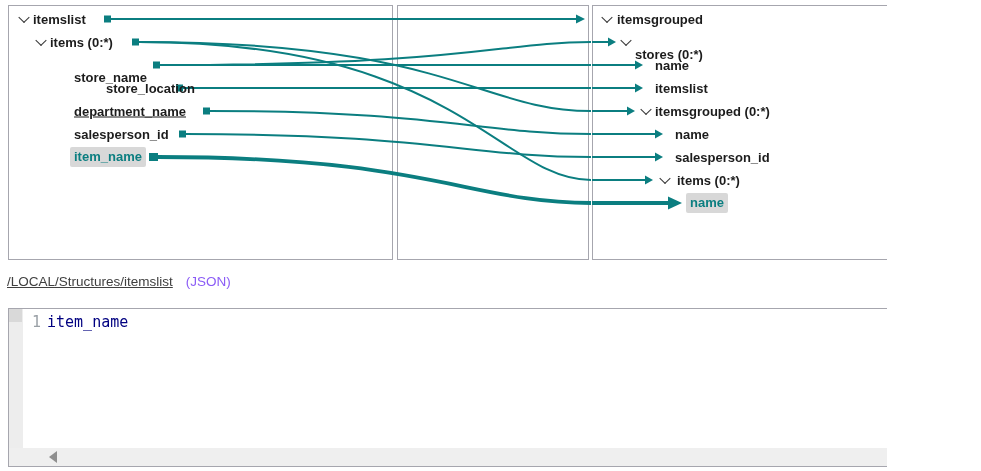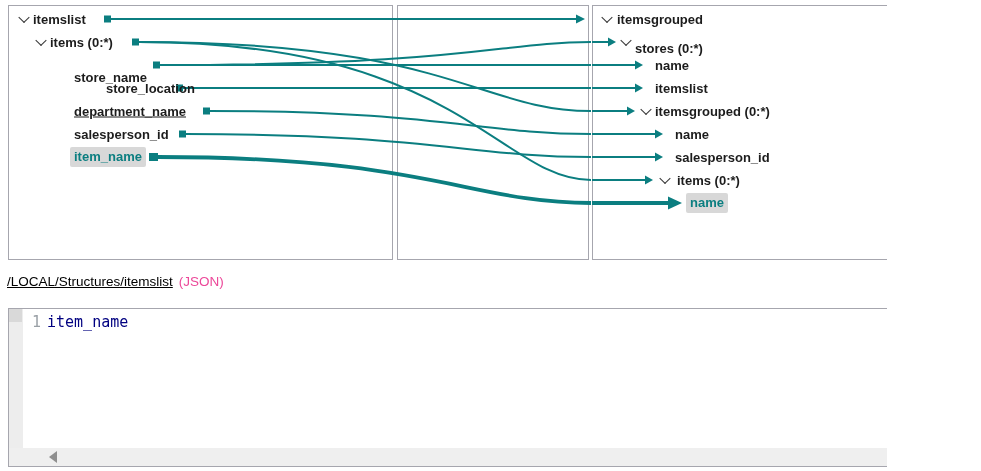--- a/index.html
+++ b/index.html
@@ -11,22 +11,22 @@
   #panel-mid{left:397px;width:190px;}
   #panel-right{left:592px;width:383px;}
   svg.overlay{position:absolute;left:0;top:0;pointer-events:none;}
   .lbl{position:absolute;font-weight:bold;font-size:13px;color:#1c1c1c;
        white-space:nowrap;transform:translateY(-50%);line-height:17px;}
   .hl{background:#d8d8d8;color:#0b7e80;padding:1px 4px 2px 4px;border-radius:2px;}
   .chev{position:absolute;width:7px;height:7px;
         border-right:1.8px solid #343434;border-bottom:1.8px solid #343434;
         transform:translate(-50%,-70%) rotate(45deg);}
   .pathrow{position:absolute;top:273px;height:17px;font-size:13.5px;line-height:17px;}
-  .pathlink{color:#000000;text-decoration:underline;cursor:pointer;}
-  .fmt{color:#ec4899;margin-left:6px;}
+  .pathlink{color:#404040;text-decoration:underline;cursor:pointer;}
+  .fmt{color:#8b5cf6;margin-left:13px;}
   #editor{position:absolute;left:8px;top:308px;width:964px;height:157px;
           border:1px solid #a6a6ae;background:#ffffff;}
   #gutter{position:absolute;left:0;top:0;width:14px;height:139px;background:#ededed;}
   #gutter-cap{position:absolute;left:0;top:0;width:13px;height:13px;background:#d9d9d9;}
   #lineno{position:absolute;left:14px;top:5px;width:18px;text-align:right;
           font-family:"DejaVu Sans Mono",monospace;font-size:15px;line-height:17px;color:#9aa0a6;}
   #codeline{position:absolute;left:38px;top:5px;
             font-family:"DejaVu Sans Mono",monospace;font-size:15px;line-height:17px;
             color:#000080;white-space:pre;}
   #vscroll{position:absolute;left:942px;top:0;width:22px;height:139px;
@@ -108,21 +108,21 @@
 
   <span class="lbl" style="left:33px;top:19px;">itemslist</span>
   <span class="lbl" style="left:50px;top:42px;">items (0:*)</span>
   <span class="lbl" style="left:74px;top:77px;">store_name</span>
   <span class="lbl" style="left:74px;top:88px;margin-left:32px;">store_location</span>
   <span class="lbl" style="left:74px;top:111px;text-decoration:underline;">department_name</span>
   <span class="lbl" style="left:74px;top:134px;">salesperson_id</span>
   <span class="lbl hl" style="left:70px;top:157px;">item_name</span>
 
   <span class="lbl" style="left:617px;top:19px;">itemsgrouped</span>
-  <span class="lbl" style="left:635px;top:48px;">stores (0:*)</span>
+  <span class="lbl" style="left:635px;top:54px;">stores (0:*)</span>
   <span class="lbl" style="left:655px;top:65px;">name</span>
   <span class="lbl" style="left:655px;top:88px;">itemslist</span>
   <span class="lbl" style="left:655px;top:111px;">itemsgrouped (0:*)</span>
   <span class="lbl" style="left:675px;top:134px;">name</span>
   <span class="lbl" style="left:675px;top:157px;">salesperson_id</span>
   <span class="lbl" style="left:677px;top:180px;">items (0:*)</span>
   <span class="lbl hl" style="left:686px;top:203px;">name</span>
 
   <div class="pathrow" style="left:7px;">
     <a class="pathlink">/LOCAL/Structures/itemslist</a><span class="fmt">(JSON)</span>

